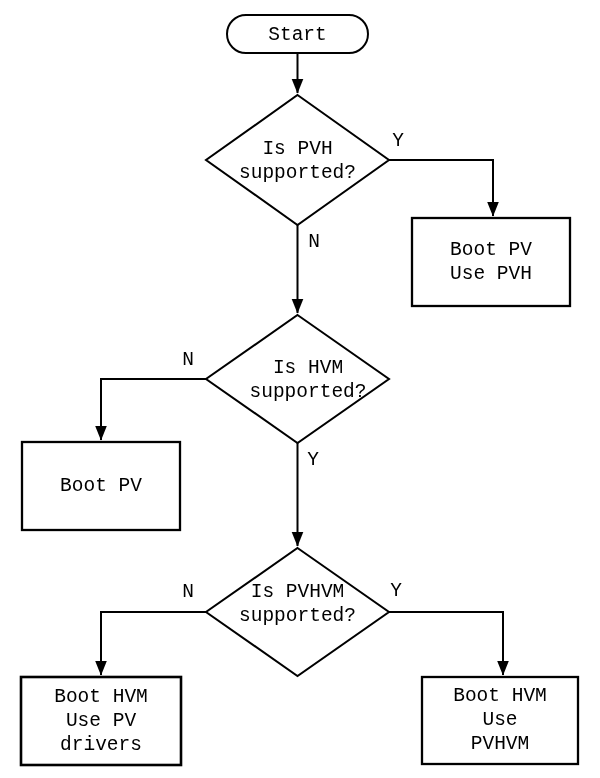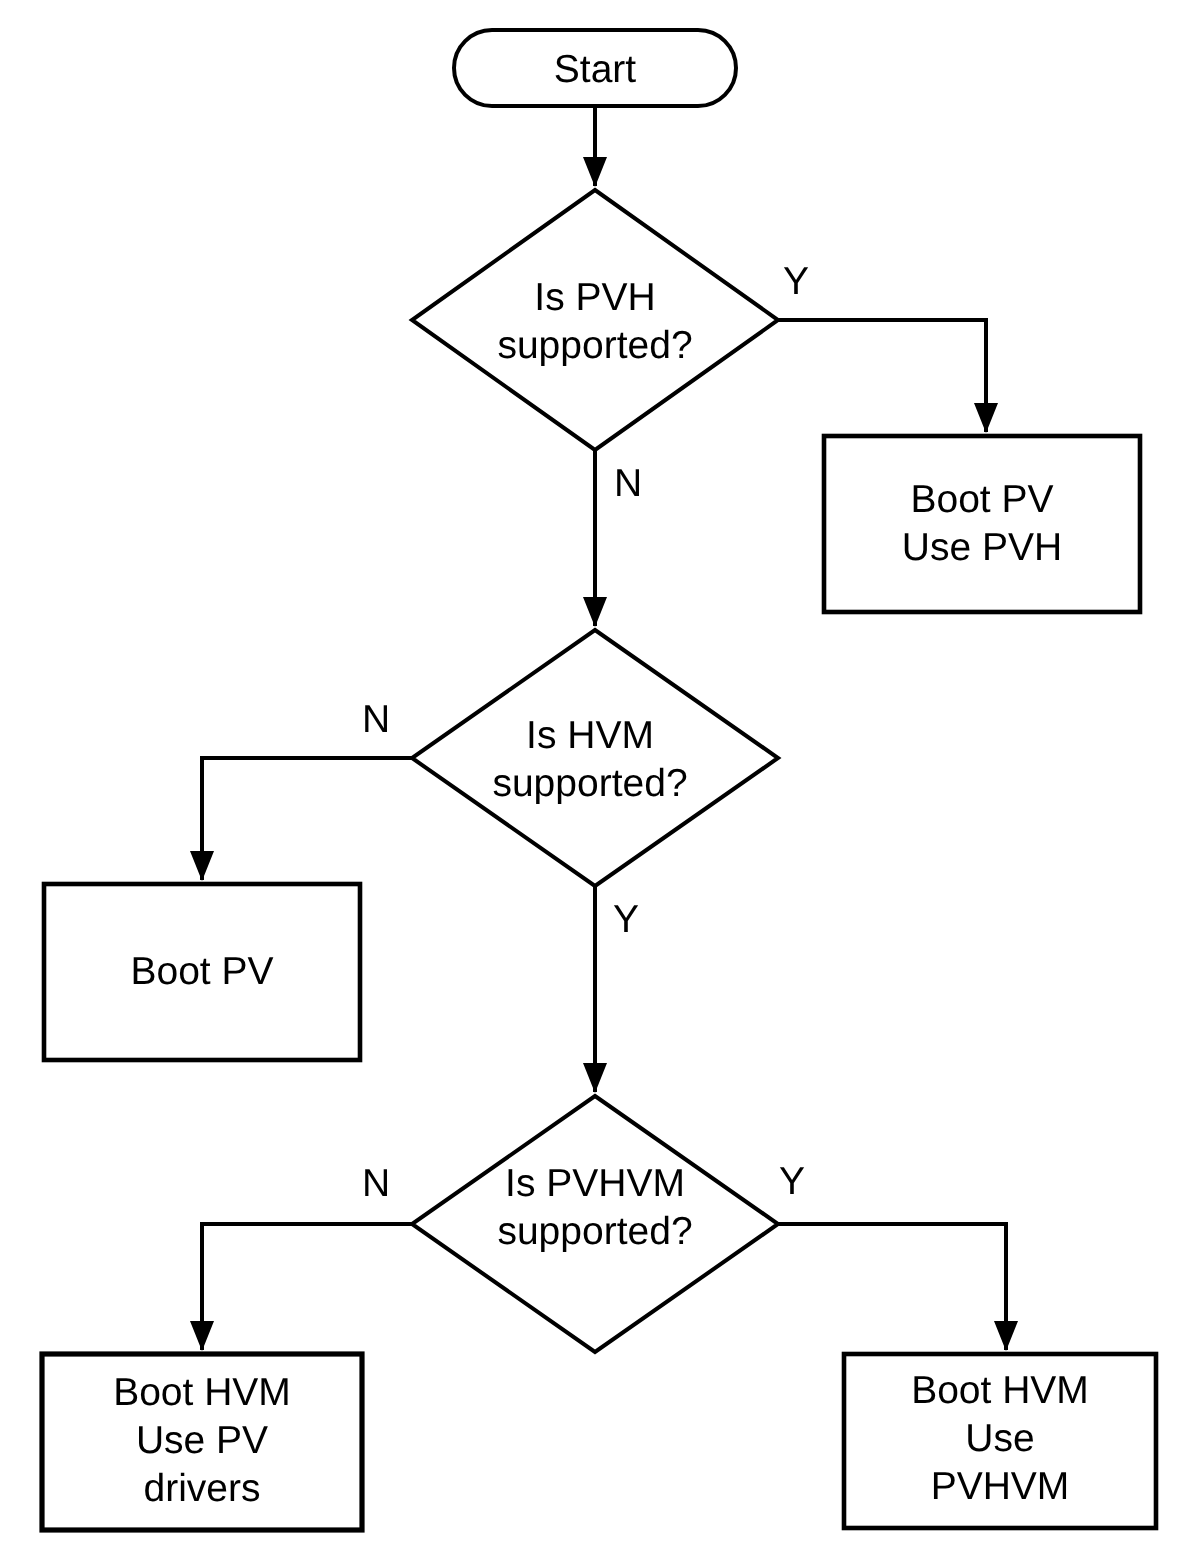--- a/index.html
+++ b/index.html
@@ -5,21 +5,21 @@
   html, body {
     margin: 0;
     padding: 0;
     background: #ffffff;
   }
   .canvas {
     position: relative;
     width: 600px;
     height: 778px;
     background: #ffffff;
-    font-family: Liberation Sans, sans-serif;
+    font-family: Liberation Mono, monospace;
     color: #000000;
     overflow: hidden;
   }
   .canvas svg {
     position: absolute;
     left: 0;
     top: 0;
   }
   .node-label, .edge-label {
     position: absolute;
@@ -72,21 +72,21 @@
   </svg>
 
   <div class="node-label" style="left:297.5px; top:34.5px;">Start</div>
 
   <div class="node-label" style="left:297.5px; top:160.5px;text-align:center;">Is PVH
 supported?</div>
 
   <div class="node-label" style="left:491px; top:262px;">Boot PV
 Use PVH</div>
 
-  <div class="node-label" style="left:295px; top:379.5px;">Is HVM
+  <div class="node-label" style="left:308px; top:379.5px;">Is HVM
 supported?</div>
 
   <div class="node-label" style="left:101px; top:486px;">Boot PV</div>
 
   <div class="node-label" style="left:297.5px; top:604px;">Is PVHVM
 supported?</div>
 
   <div class="node-label" style="left:101px; top:721px;">Boot HVM
 Use PV
 drivers</div>

